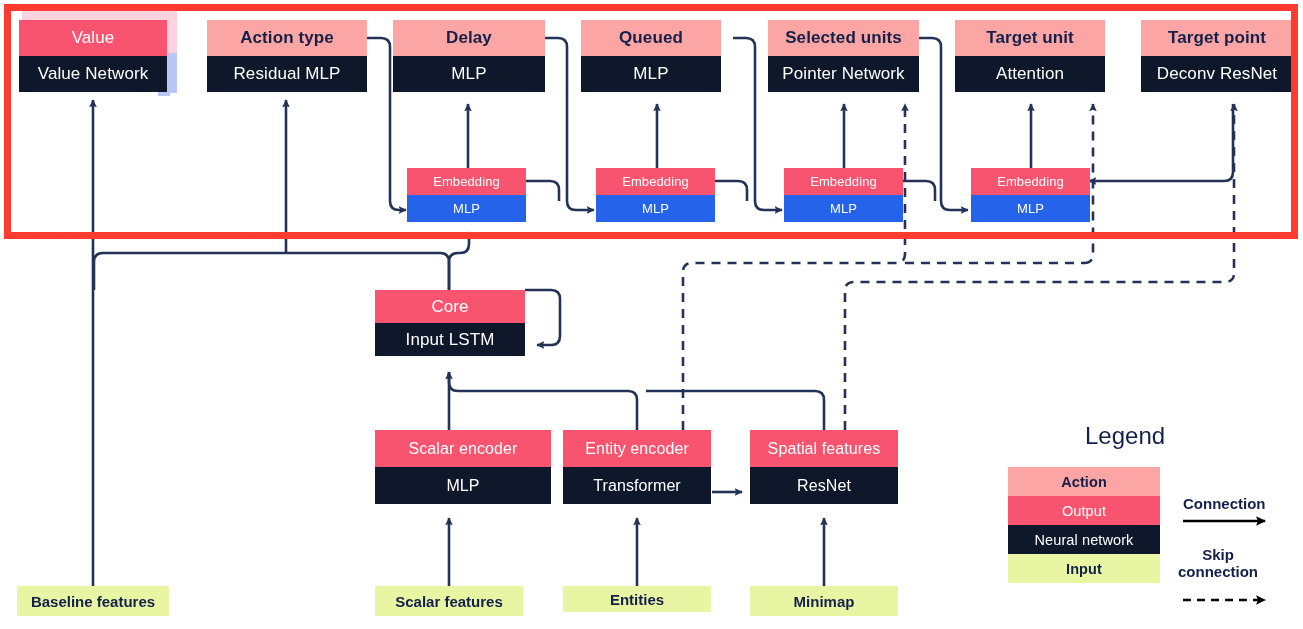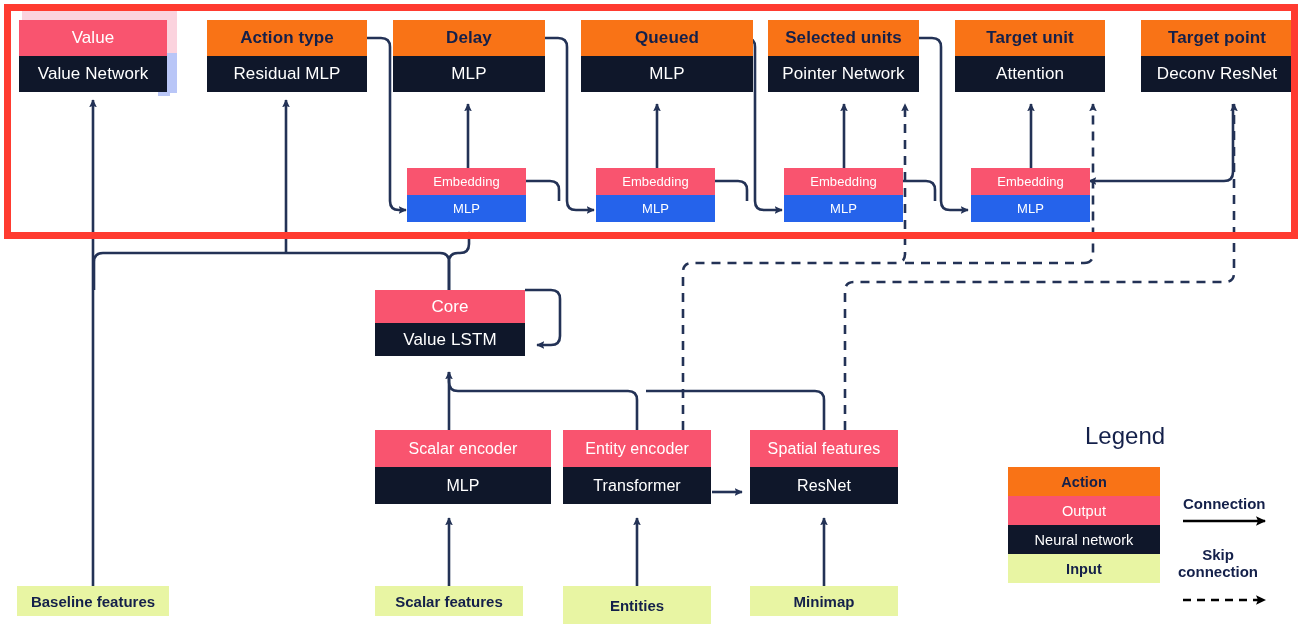--- a/index.html
+++ b/index.html
@@ -32,21 +32,21 @@
   .band{
     box-sizing:border-box;
     display:flex;
     align-items:center;
     justify-content:center;
     width:100%;
     text-align:center;
     letter-spacing:.1px;
     white-space:nowrap;
   }
-  .band.action{background:#f97316;color:#14204a;font-weight:700;}
+  .band.action{background:#fca5a5;color:#14204a;font-weight:700;}
   .band.output{background:#F9546F;color:#ffffff;font-weight:400;}
   .band.net   {background:#0f172a;color:#ffffff;font-weight:400;}
   .band.net2  {background:#2563EB;color:#ffffff;font-weight:400;}
   .band.input {background:#E8F5A3;color:#14204a;font-weight:700;}
 
   
   .head .band{height:36px;font-size:17px;}
   .head .band.net{font-size:17px;}
 
   
@@ -209,21 +209,21 @@
   <div class="node head" style="left:207px;top:20px;width:160px;">
     <div class="band action">Action type</div>
     <div class="band net">Residual MLP</div>
   </div>
 
   <div class="node head" style="left:393px;top:20px;width:152px;">
     <div class="band action">Delay</div>
     <div class="band net">MLP</div>
   </div>
 
-  <div class="node head" style="left:581px;top:20px;width:172px;">
+  <div class="node head" style="left:581px;top:20px;width:140px;">
     <div class="band action">Queued</div>
     <div class="band net">MLP</div>
   </div>
 
   <div class="node head" style="left:768px;top:20px;width:151px;">
     <div class="band action">Selected units</div>
     <div class="band net">Pointer Network</div>
   </div>
 
   <div class="node head" style="left:955px;top:20px;width:150px;">
@@ -251,41 +251,41 @@
     <div class="band net2">MLP</div>
   </div>
 
   <div class="node emb" style="left:971px;top:168px;width:119px;">
     <div class="band output">Embedding</div>
     <div class="band net2">MLP</div>
   </div>
 
   <div class="node core" style="left:375px;top:290px;width:150px;">
     <div class="band output">Core</div>
-    <div class="band net">Value LSTM</div>
+    <div class="band net">Input LSTM</div>
   </div>
 
   <div class="node enc" style="left:375px;top:430px;width:176px;">
     <div class="band output">Scalar encoder</div>
     <div class="band net">MLP</div>
   </div>
 
   <div class="node enc" style="left:563px;top:430px;width:148px;justify-content:flex-end;">
     <div class="band output">Entity encoder</div>
     <div class="band net">Transformer</div>
   </div>
 
   <div class="node enc" style="left:750px;top:430px;width:148px;">
     <div class="band output">Spatial features</div>
     <div class="band net">ResNet</div>
   </div>
 
   <div class="chip" style="left:17px;top:586px;width:152px;height:30px;">Baseline features</div>
   <div class="chip" style="left:375px;top:586px;width:148px;height:30px;">Scalar features</div>
-  <div class="chip" style="left:563px;top:586px;width:148px;height:38px;">Entities</div>
+  <div class="chip" style="left:563px;top:586px;width:148px;height:26px;">Entities</div>
   <div class="chip" style="left:750px;top:586px;width:148px;height:30px;">Minimap</div>
 
   <div id="redbox"></div>
 
   <div id="legend-title">Legend</div>
 
   <div id="legend-swatches">
     <div class="band action">Action</div>
     <div class="band output">Output</div>
     <div class="band net">Neural network</div>

